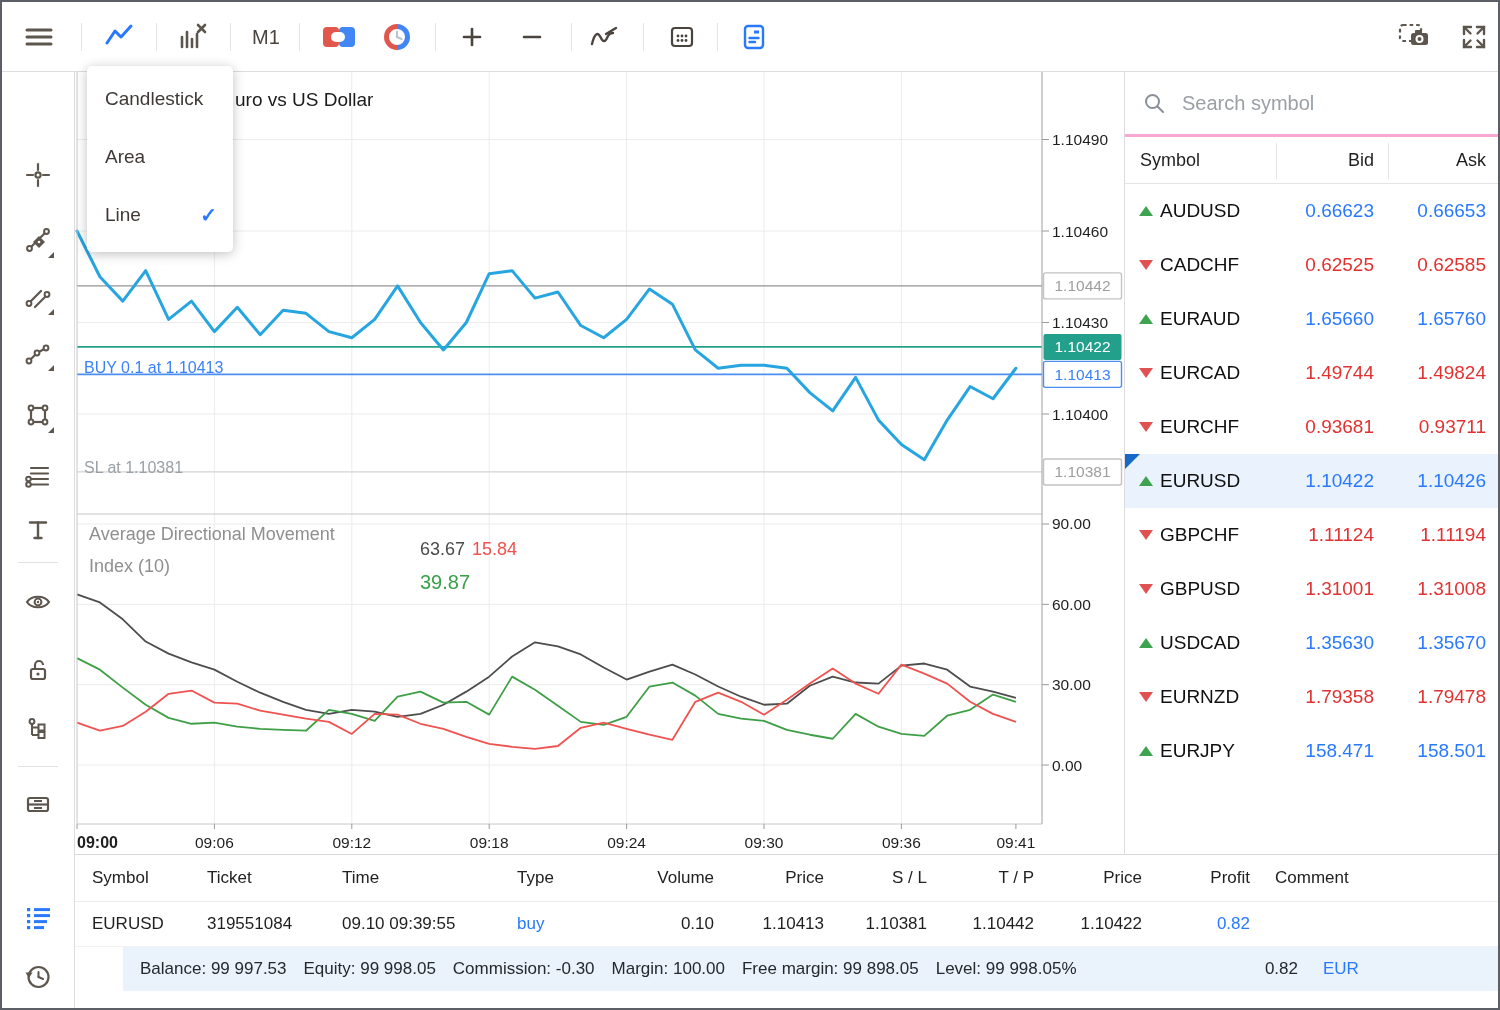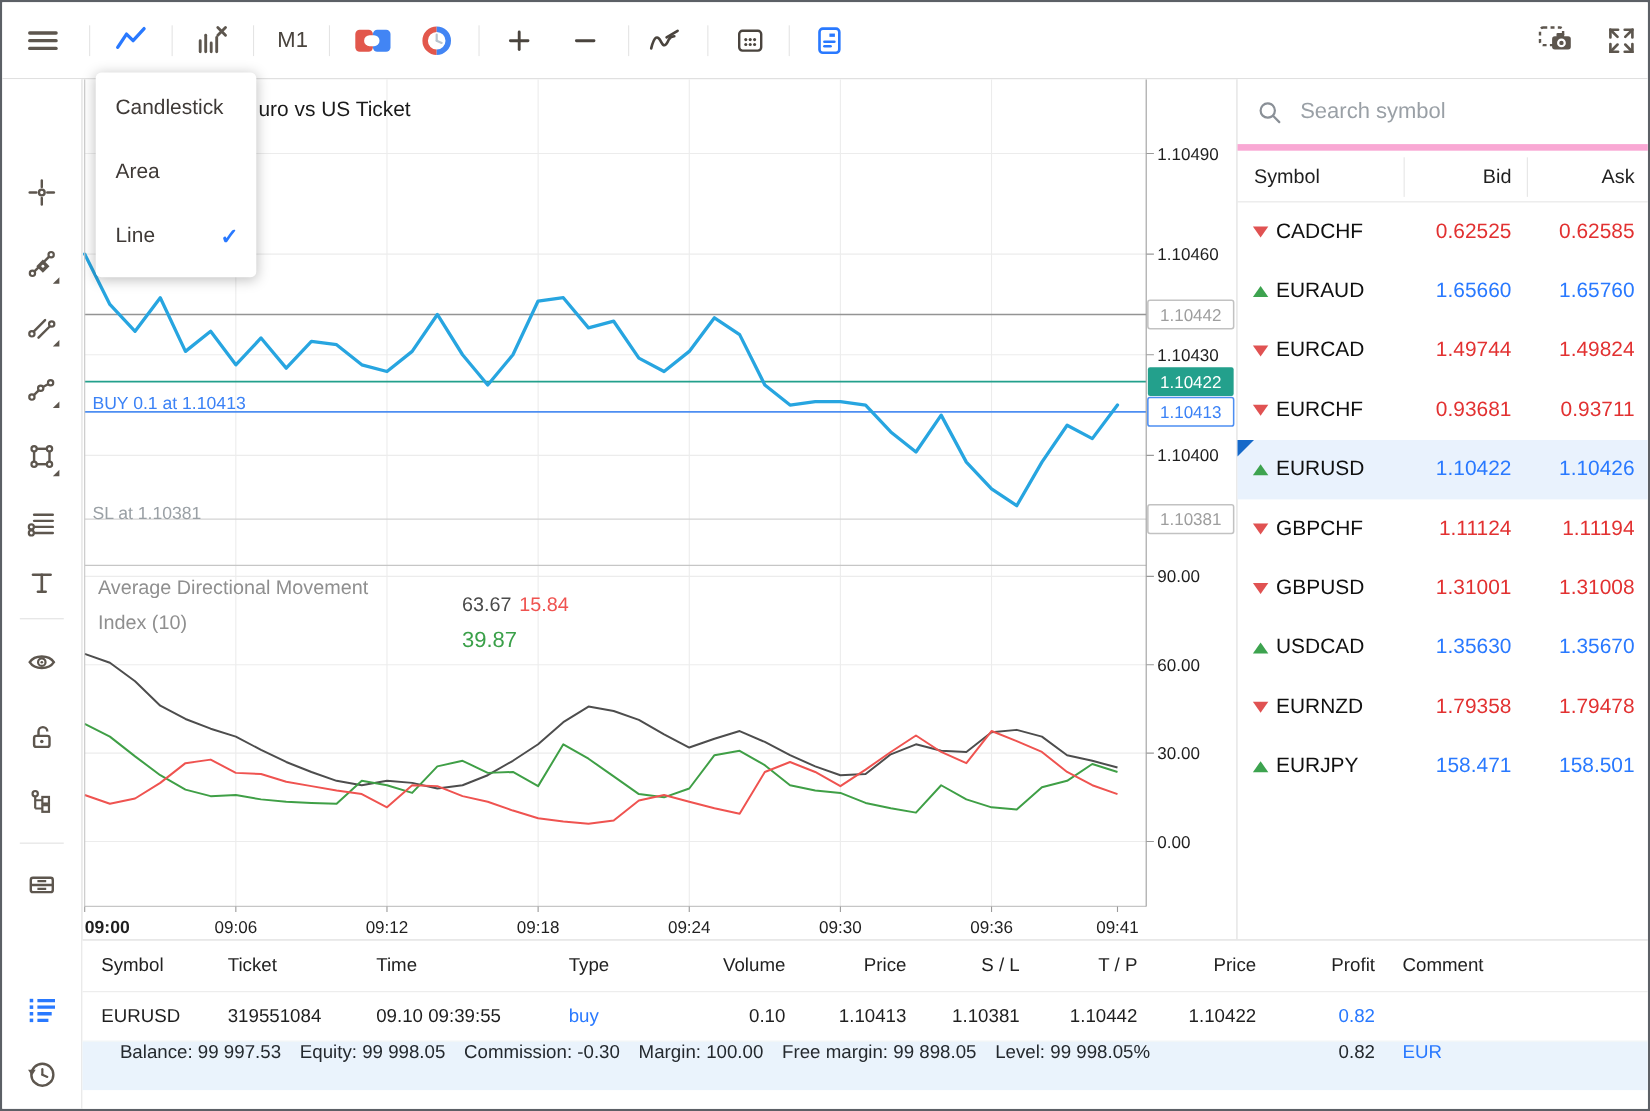--- a/index.html
+++ b/index.html
@@ -27,21 +27,21 @@
   .chart-title{left:160px;top:17px;font-size:19px;color:#1b1b1b;}
   .buy-label{left:9px;top:287px;font-size:16px;color:#3b82f6;}
   .sl-label{left:9px;top:387px;font-size:16px;color:#9aa0a5;}
   .ind-name1{left:14px;top:452px;font-size:18px;color:#8f8f8f;}
   .ind-name2{left:14px;top:484px;font-size:18px;color:#8f8f8f;}
   .ind-v-adx{left:345px;top:467px;font-size:18px;color:#4a4a4a;}
   .ind-v-red{left:397px;top:467px;font-size:18px;color:#ef5350;}
   .ind-v-green{left:345px;top:499px;font-size:20px;color:#3aa049;}
   
   .mw{position:absolute;left:1049px;top:0;width:376px;height:782px;border-left:1px solid #ddd;background:#fff;}
-  .mw-search{height:65px;border-bottom:6px solid #f9a8d4;display:flex;align-items:center;padding:0 14px;}
+  .mw-search{height:65px;border-bottom:3px solid #f9a8d4;display:flex;align-items:center;padding:0 14px;}
   .mw-search svg{margin-left:3px;flex:0 0 auto;}
   .mw-search input{border:none;outline:none;font-family:"Liberation Sans",sans-serif;font-size:20px;
     color:#333;margin-left:14px;width:100%;background:transparent;}
   .mw-search input::placeholder{color:#9aa0a6;}
   .mw-head{position:relative;height:47px;border-bottom:1px solid #e5e5e5;display:flex;align-items:center;
     padding:0 14px;font-size:18px;color:#1f1f1f;}
   .mw-head .h-sym{flex:1;padding-left:1px;}
   .mw-head .h-bid{width:105px;text-align:right;}
   .mw-head .h-ask{width:112px;text-align:right;padding-left:20px;}
   .mw-vsep{position:absolute;top:6px;width:1px;height:36px;background:#e5e5e5;}
@@ -64,22 +64,22 @@
   .tt-head{height:47px;border-bottom:1px solid #ebebeb;color:#222;}
   .tt-row{height:45px;border-bottom:1px solid #f0f2f4;color:#1f1f1f;cursor:pointer;}
   .tt-grid .al{text-align:left;}
   .tt-grid .ar{text-align:right;}
   .tt-grid .c0{padding-left:17px;}
   .tt-grid .c1{padding-left:15px;}
   .tt-grid .c2{padding-left:20px;}
   .tt-grid .c3{padding-left:20px;}
   .tt-grid .c10{padding-left:25px;}
   .blue-text{color:#2979ff;}
-  .abar{position:relative;height:44px;background:#eaf3fc;display:flex;
-    padding-left:34px;font-size:17px;color:#24292e;}
+  .abar{position:relative;height:44px;background:#eaf3fc;display:flex;align-items:center;
+    padding-left:17px;font-size:17px;color:#24292e;margin-left:48px;}
   .abar .ab-item{margin-right:17px;}
   .ab-profit{position:absolute;left:1100px;width:75px;text-align:right;}
   .ab-eur{position:absolute;left:1200px;color:#2979ff;}
   
   .dropdown{position:absolute;left:85px;top:64px;width:146px;background:#fff;border-radius:5px;
     box-shadow:0 2px 12px rgba(0,0,0,.25);padding:4px 0 8px 0;z-index:50;}
   .dd-item{height:58px;display:flex;align-items:center;justify-content:space-between;
     padding:0 16px 0 18px;font-size:19px;color:#3f3a37;cursor:pointer;}
   .dd-check{color:#2979ff;font-size:20px;font-weight:bold;}
   svg{display:block;}
@@ -420,21 +420,21 @@
           <text x="940.9" y="776" font-family="Liberation Sans, sans-serif" font-size="15.5" font-weight="normal" text-anchor="middle" fill="#1f1f1f">09:41</text>
           <rect x="968.5" y="200.90000000004122" width="78" height="26" rx="2" fill="#ffffff" stroke="#c2c2c2" stroke-width="1.4"></rect>
           <text x="1007.5" y="219.40000000004122" font-family="Liberation Sans, sans-serif" font-size="15.5" text-anchor="middle" fill="#9e9e9e">1.10442</text>
           <rect x="968.5" y="261.9000000000345" width="78" height="26" rx="2" fill="#23a08c" stroke="none" stroke-width="1.4"></rect>
           <text x="1007.5" y="280.4000000000345" font-family="Liberation Sans, sans-serif" font-size="15.5" text-anchor="middle" fill="#ffffff">1.10422</text>
           <rect x="968.5" y="289.35000000001116" width="78" height="26" rx="2" fill="#ffffff" stroke="#4d8ef2" stroke-width="1.4"></rect>
           <text x="1007.5" y="307.85000000001116" font-family="Liberation Sans, sans-serif" font-size="15.5" text-anchor="middle" fill="#3b82f6">1.10413</text>
           <rect x="968.5" y="386.95000000004103" width="78" height="26" rx="2" fill="#ffffff" stroke="#c2c2c2" stroke-width="1.4"></rect>
           <text x="1007.5" y="405.45000000004103" font-family="Liberation Sans, sans-serif" font-size="15.5" text-anchor="middle" fill="#9e9e9e">1.10381</text>
         </svg>
-      <span class="overlay chart-title">uro vs US Ticket</span>
+      <span class="overlay chart-title">uro vs US Dollar</span>
       <span class="overlay buy-label">BUY 0.1 at 1.10413</span>
       <span class="overlay sl-label">SL at 1.10381</span>
       <span class="overlay ind-name1">Average Directional Movement</span>
       <span class="overlay ind-name2">Index (10)</span>
       <span class="overlay ind-v-adx">63.67</span>
       <span class="overlay ind-v-red">15.84</span>
       <span class="overlay ind-v-green">39.87</span>
     </div>
 
     <div class="mw">
@@ -446,20 +446,28 @@
         <input type="text" placeholder="Search symbol" style="">
       </div>
       <div class="mw-head">
         <span class="h-sym">Symbol</span>
         <span class="h-bid">Bid</span>
         <span class="h-ask">Ask</span>
         <span class="mw-vsep" style="left:151px"></span>
         <span class="mw-vsep" style="left:263px"></span>
       </div>
       <div id="mw-rows">
+          <div class="mw-row">
+            <span class="mw-arrow">
+              <span class="tri-up"></span>
+            </span>
+            <span class="mw-sym">AUDUSD</span>
+            <span class="mw-bid num-up">0.66623</span>
+            <span class="mw-ask num-up">0.66653</span>
+          </div>
           <div class="mw-row">
             <span class="mw-arrow">
               <span class="tri-down"></span>
             </span>
             <span class="mw-sym">CADCHF</span>
             <span class="mw-bid num-down">0.62525</span>
             <span class="mw-ask num-down">0.62585</span>
           </div>
           <div class="mw-row">
             <span class="mw-arrow">

